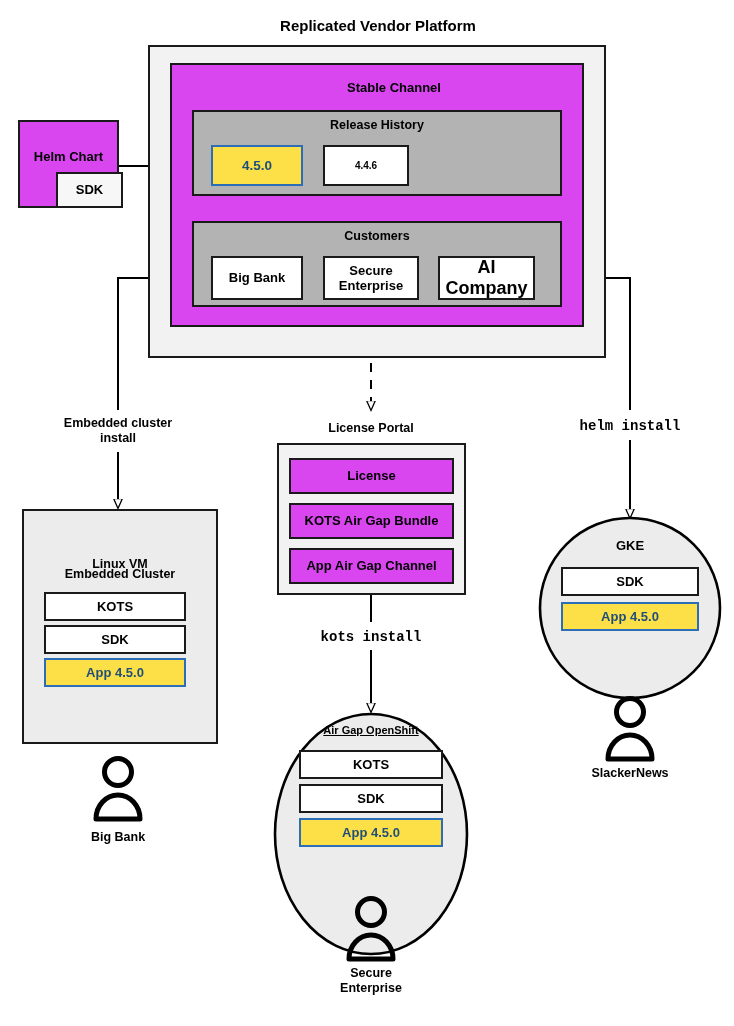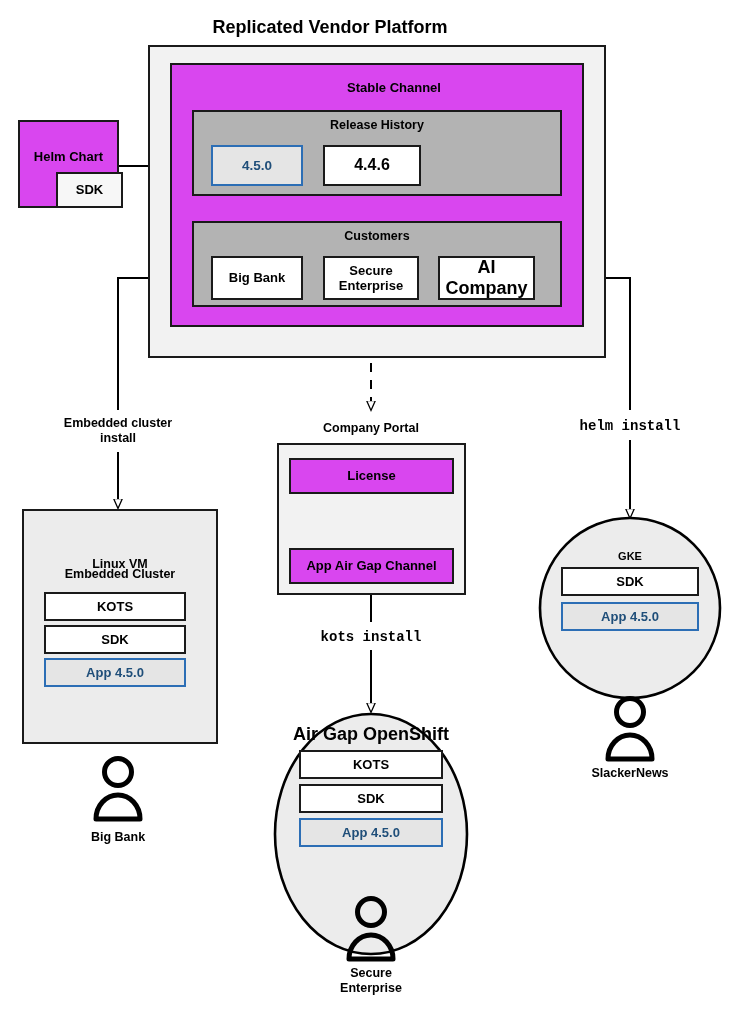--- a/index.html
+++ b/index.html
@@ -26,21 +26,21 @@
     text-align:center;
     font-weight:bold;
     color:#000000;
     line-height:1.18;
   }
   .fill-l1{background:#f2f2f2;}   
   .fill-l2{background:#d946ef;}   
   .fill-l3{background:#b3b3b3;}   
   .fill-white{background:#ffffff;}
   .fill-vm{background:#ececec;}
-  .fill-blue{background:#e5e5e5;border-color:#2c6eb5;color:#1f4e79;}
+  .fill-blue{background:#fde047;border-color:#2c6eb5;color:#1f4e79;}
 
   .lbl{
     position:absolute;
     text-align:center;
     font-weight:bold;
     color:#000000;
     line-height:1.2;
     white-space:pre-line;
   }
   .mono{
@@ -104,80 +104,81 @@
       <circle cx="0" cy="12" r="13.5" fill="none" stroke="#000000" stroke-width="5"></circle>
       <path d="M-22,59 A22,24 0 0 1 22,59 Z" fill="none" stroke="#000000" stroke-width="5" stroke-linejoin="round"></path>
     </g>
 
     <g transform="translate(630,700)">
       <circle cx="0" cy="12" r="13.5" fill="none" stroke="#000000" stroke-width="5"></circle>
       <path d="M-22,59 A22,24 0 0 1 22,59 Z" fill="none" stroke="#000000" stroke-width="5" stroke-linejoin="round"></path>
     </g>
   </svg>
 
-  <div class="lbl ttl" style="left:0;top:17px;width:660px;font-size:18px;">Replicated Vendor Platform</div>
+  <div class="lbl ttl" style="left:0;top:17px;width:660px;font-size:15px;padding-left:48px;">Replicated Vendor Platform</div>
 
   <div class="bx fill-l1" style="left:148px;top:45px;width:458px;height:313px;"></div>
 
   <div class="bx fill-l2" style="left:170px;top:63px;width:414px;height:264px;"></div>
   <div class="lbl" style="left:170px;top:80px;width:448px;font-size:13px;">Stable Channel</div>
 
   <div class="bx fill-l3" style="left:192px;top:110px;width:370px;height:86px;"></div>
   <div class="lbl" style="left:192px;top:118px;width:370px;font-size:12.5px;">Release History</div>
 
   <div class="bx fill-blue" style="left:211px;top:145px;width:92px;height:41px;font-size:13.5px;">4.5.0</div>
-  <div class="bx fill-white" style="left:323px;top:145px;width:98px;height:41px;font-size:16px;">4.4.6</div>
+  <div class="bx fill-white" style="left:323px;top:145px;width:86px;height:41px;font-size:10px;">4.4.6</div>
 
   <div class="bx fill-l3" style="left:192px;top:221px;width:370px;height:86px;"></div>
   <div class="lbl" style="left:192px;top:229px;width:370px;font-size:12.5px;">Customers</div>
 
   <div class="bx fill-white" style="left:211px;top:256px;width:92px;height:44px;font-size:13px;">Big Bank</div>
   <div class="bx fill-white" style="left:323px;top:256px;width:96px;height:44px;font-size:13px;white-space:pre-line;">Secure
 Enterprise</div>
   <div class="bx fill-white" style="left:438px;top:256px;width:97px;height:44px;font-size:18px;">AI Company</div>
 
   <div class="bx fill-l2" style="left:18px;top:120px;width:101px;height:88px;font-size:13px;
               align-items:center;justify-content:center;">
     <span style="margin-top:-14px;">Helm Chart</span>
   </div>
   <div class="bx fill-l1" style="left:56px;top:172px;width:67px;height:36px;font-size:13px;background:#f7f7f7;">SDK</div>
 
   <div class="lbl" style="left:18px;top:416px;width:200px;font-size:12.5px;">Embedded cluster
 install</div>
 
-  <div class="lbl" style="left:271px;top:421px;width:200px;font-size:12.5px;">Company Portal</div>
+  <div class="lbl" style="left:271px;top:421px;width:200px;font-size:12.5px;">License Portal</div>
 
   <div class="lbl mono" style="left:271px;top:629px;width:200px;font-size:14px;">kots install</div>
 
   <div class="lbl mono" style="left:530px;top:418px;width:200px;font-size:14px;">helm install</div>
 
   <div class="bx fill-l1" style="left:277px;top:443px;width:189px;height:152px;"></div>
 
   <div class="bx fill-l2" style="left:289px;top:458px;width:165px;height:36px;font-size:13px;">License</div>
+  <div class="bx fill-l2" style="left:289px;top:503px;width:165px;height:36px;font-size:13px;">KOTS Air Gap Bundle</div>
   <div class="bx fill-l2" style="left:289px;top:548px;width:165px;height:36px;font-size:13px;">App Air Gap Channel</div>
 
   <div class="bx fill-vm" style="left:22px;top:509px;width:196px;height:235px;"></div>
   <div class="lbl" style="left:22px;top:517px;width:196px;font-size:12.5px;margin-top:40px;">Linux VM</div>
   <div class="lbl" style="left:22px;top:567px;width:196px;font-size:12.5px;">Embedded Cluster</div>
 
   <div class="bx fill-white" style="left:44px;top:592px;width:142px;height:29px;font-size:13px;">KOTS</div>
   <div class="bx fill-white" style="left:44px;top:625px;width:142px;height:29px;font-size:13px;">SDK</div>
   <div class="bx fill-blue" style="left:44px;top:658px;width:142px;height:29px;font-size:13px;">App 4.5.0</div>
 
   <div class="lbl" style="left:18px;top:830px;width:200px;font-size:12.5px;">Big Bank</div>
 
-  <div class="lbl" style="left:271px;top:724px;width:200px;font-size:18px;">Air Gap OpenShift</div>
+  <div class="lbl" style="left:271px;top:724px;width:200px;font-size:11px;text-decoration:underline;">Air Gap OpenShift</div>
 
   <div class="bx fill-white" style="left:299px;top:750px;width:144px;height:29px;font-size:13px;">KOTS</div>
   <div class="bx fill-white" style="left:299px;top:784px;width:144px;height:29px;font-size:13px;">SDK</div>
   <div class="bx fill-blue" style="left:299px;top:818px;width:144px;height:29px;font-size:13px;">App 4.5.0</div>
 
   <div class="lbl" style="left:271px;top:966px;width:200px;font-size:12.5px;">Secure
 Enterprise</div>
 
-  <div class="lbl" style="left:530px;top:550px;width:200px;font-size:11px;">GKE</div>
+  <div class="lbl" style="left:530px;top:538px;width:200px;font-size:13px;">GKE</div>
 
   <div class="bx fill-white" style="left:561px;top:567px;width:138px;height:29px;font-size:13px;">SDK</div>
   <div class="bx fill-blue" style="left:561px;top:602px;width:138px;height:29px;font-size:13px;">App 4.5.0</div>
 
   <div class="lbl" style="left:530px;top:766px;width:200px;font-size:12.5px;">SlackerNews</div>
 
 </div>
 
 </body></html>

